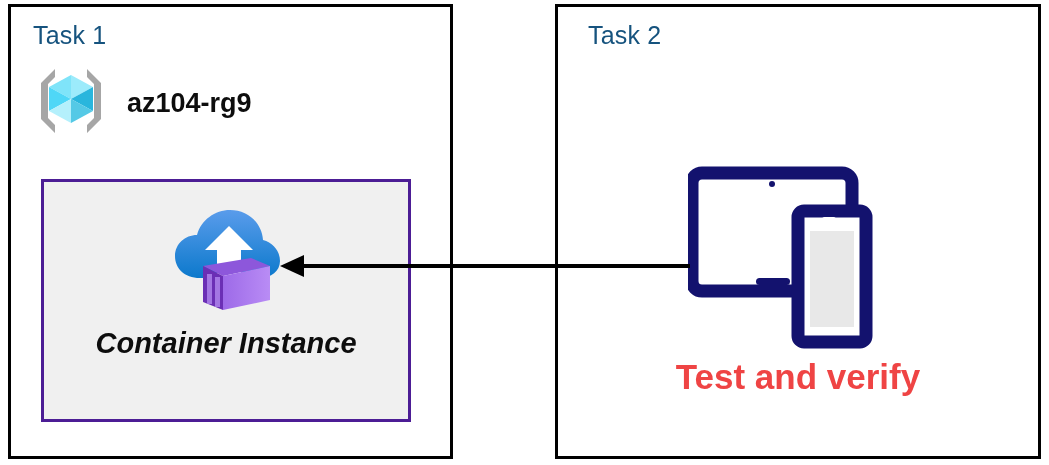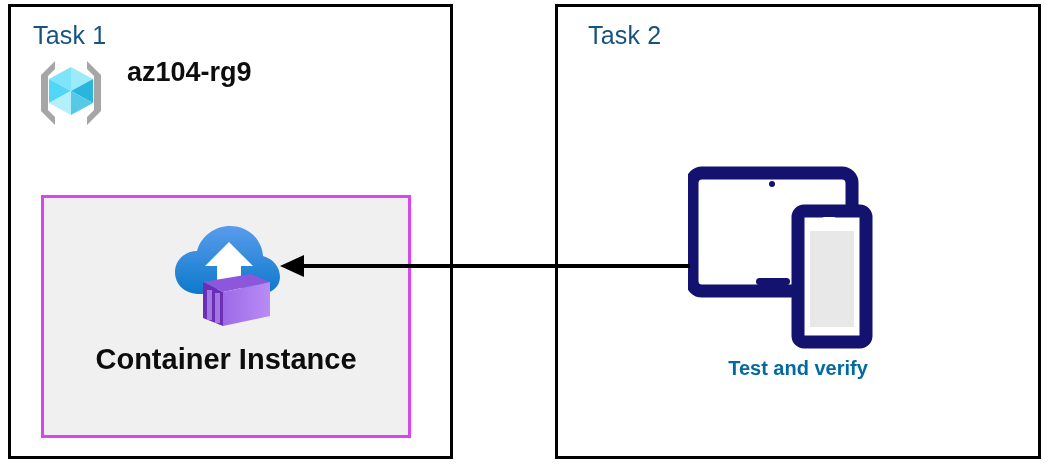--- a/index.html
+++ b/index.html
@@ -38,41 +38,43 @@
     letter-spacing: 0.2px;
     white-space: nowrap;
   }
   #task1-label { left: 22px; top: 14px; }
   #task2-label { left: 30px; top: 14px; }
 
   
   .rg-row {
     position: absolute;
     left: 22px;
-    top: 50px;
+    top: 58px;
     display: flex;
+    align-items: center;
     gap: 18px;
   }
   .rg-name {
     font-size: 27px;
     font-weight: bold;
     color: #0d0d0d;
     white-space: nowrap;
   }
 
   
   #aci-box {
     position: absolute;
     left: 30px;
-    top: 188px;
+    top: 172px;
     width: 370px;
     height: 243px;
-    border: 3px solid #d946ef;
+    border: 3px solid #4c1d95;
     background: #f0f0f0;
     box-sizing: border-box;
+    font-style: italic;
   }
   #aci-icon {
     position: absolute;
     left: 50%;
     top: 16px;
     transform: translateX(-50%);
   }
   #aci-caption {
     position: absolute;
     left: 0;
@@ -98,23 +100,23 @@
     position: absolute;
     left: 130px;
     top: 158px;
   }
   #devices-caption {
     position: absolute;
     left: 0;
     right: 0;
     top: 350px;
     text-align: center;
-    font-size: 20px;
+    font-size: 35px;
     font-weight: bold;
-    color: #0369a1;
+    color: #ef4444;
   }
 </style>
 </head>
 <body>
 
 <div class="canvas">
 
   <div class="panel" id="panel-task1">
 
     <div class="task-label" id="task1-label">Task 1</div>

